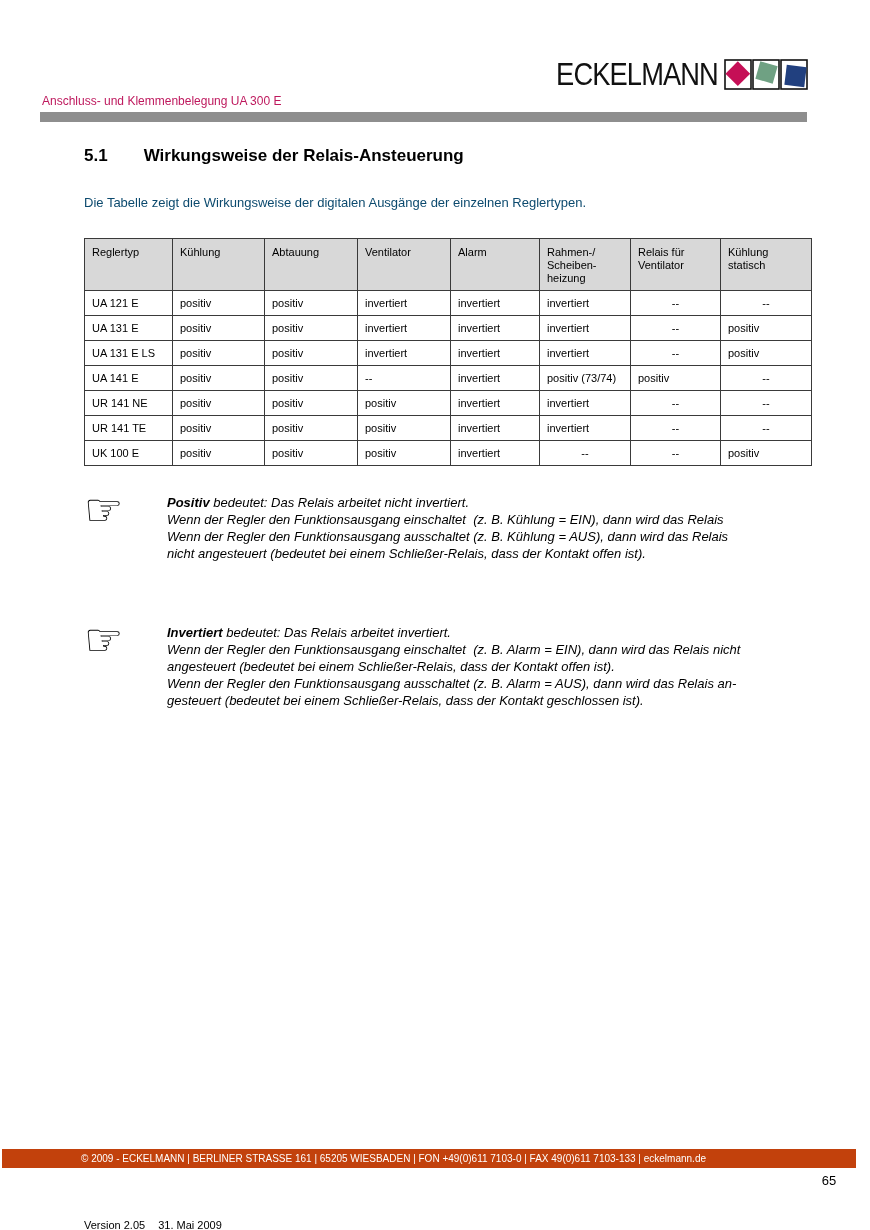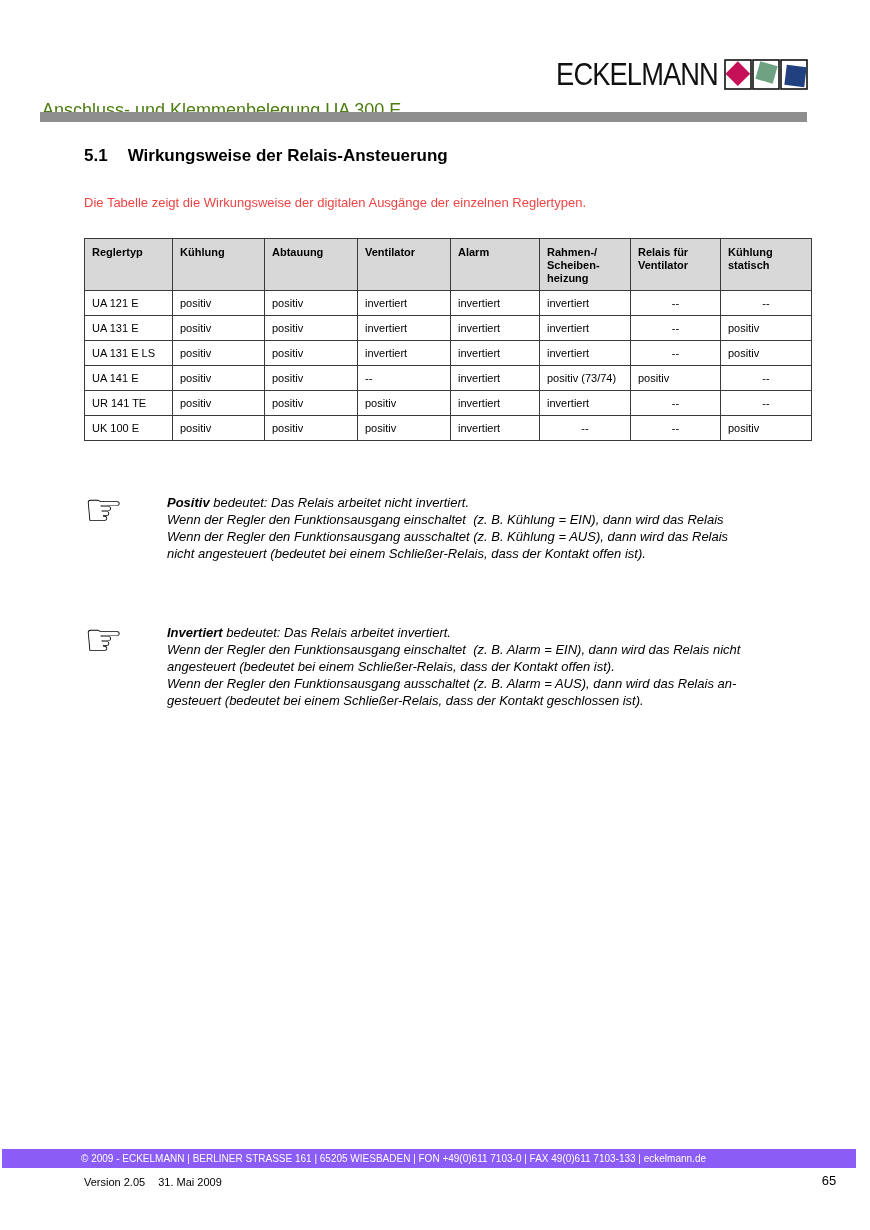--- a/index.html
+++ b/index.html
@@ -4,50 +4,50 @@
 <style>
   * { margin:0; padding:0; box-sizing:border-box; }
   html,body { background:#ffffff; }
   body { font-family:"Liberation Sans", sans-serif; color:#1a1a1a; }
   .page { position:relative; width:856px; height:1230px; background:#fff; overflow:hidden; }
 
   
   .logo { position:absolute; top:57px; left:552px; width:256px; height:34px; display:flex; align-items:center; justify-content:flex-end; }
   .logo-text { font-size:31px; font-weight:400; color:#111; letter-spacing:-1px; transform:scaleX(0.88); transform-origin:right center; line-height:1; }
   .logo-marks { margin-left:6px; width:84px; height:31px; flex:0 0 auto; }
-  .breadcrumb { position:absolute; top:100px; left:42px; font-size:18px; color:#4d7c0f; }
+  .breadcrumb { position:absolute; top:94px; left:42px; font-size:12px; color:#be185d; }
   .header-rule { position:absolute; top:112px; left:40px; width:767px; height:10px; background:#8e8e8e; }
 
   
   .section-title { position:absolute; top:146px; left:84px; font-size:17px; font-weight:bold; color:#000; }
-  .section-title .num { margin-right:20px; }
-  .intro { position:absolute; top:195px; left:84px; font-size:13px; color:#ef4444; }
+  .section-title .num { margin-right:36px; }
+  .intro { position:absolute; top:195px; left:84px; font-size:13px; color:#0c4a6e; }
 
   
   .relay-table-wrap { position:absolute; top:238px; left:84px; }
   table.relay { border-collapse:collapse; table-layout:fixed; width:727px; }
   table.relay th, table.relay td { border:1px solid #3a3a3a; font-size:11px; padding:0 0 0 7px; vertical-align:middle; text-align:left; color:#000; }
-  table.relay th { background:#d8d8d8; font-weight:bold; height:52px; vertical-align:top; padding-top:7px; white-space:pre-line; line-height:13px; }
+  table.relay th { background:#d8d8d8; font-weight:normal; height:52px; vertical-align:top; padding-top:7px; white-space:pre-line; line-height:13px; }
   table.relay td { height:25px; }
   table.relay td.center { text-align:center; padding-left:0; }
   col.c0{width:88px} col.c1{width:92px} col.c2{width:93px} col.c3{width:93px}
   col.c4{width:89px} col.c5{width:91px} col.c6{width:90px} col.c7{width:91px}
 
   
   .note { position:absolute; left:84px; }
   .note-1 { top:494px; } .note-2 { top:624px; }
   .note-icon { position:absolute; left:0; top:-6px; font-family:"DejaVu Sans", sans-serif; font-size:44px; line-height:44px; color:#000; }
   .note-text { position:absolute; left:83px; top:0; width:690px; font-style:italic; font-size:13px; line-height:17px; color:#000; }
   .note-text .line { white-space:pre; }
   .note-text .term { font-weight:bold; }
 
   
-  .footer-bar { position:absolute; top:1149px; left:2px; width:864px; height:19px; background:#8b5cf6; }
+  .footer-bar { position:absolute; top:1149px; left:2px; width:864px; height:19px; background:#c2410c; }
   .footer-bar .copyright { display:block; padding-left:79px; color:#ffffff; font-size:10px; line-height:19px; white-space:pre; }
-  .version-line { position:absolute; top:1176px; left:84px; font-size:11px; color:#000; }
+  .version-line { position:absolute; top:1219px; left:84px; font-size:11px; color:#000; }
   .version-line .date { margin-left:13px; }
   .page-number { position:absolute; top:1173px; left:801px; width:56px; text-align:center; font-size:13px; color:#000; }
 </style>
 </head>
 <body>
 
 <div class="page">
 
   <div class="logo">
     <span class="logo-text">ECKELMANN</span>
@@ -133,20 +133,30 @@
             <td>UA 141 E</td>
             <td>positiv</td>
             <td>positiv</td>
             <td>--</td>
             <td>invertiert</td>
             <td>positiv (73/74)</td>
             <td>positiv</td>
             <td class="center">--</td>
           </tr>
           <tr>
+            <td>UR 141 NE</td>
+            <td>positiv</td>
+            <td>positiv</td>
+            <td>positiv</td>
+            <td>invertiert</td>
+            <td>invertiert</td>
+            <td class="center">--</td>
+            <td class="center">--</td>
+          </tr>
+          <tr>
             <td>UR 141 TE</td>
             <td>positiv</td>
             <td>positiv</td>
             <td>positiv</td>
             <td>invertiert</td>
             <td>invertiert</td>
             <td class="center">--</td>
             <td class="center">--</td>
           </tr>
           <tr>

